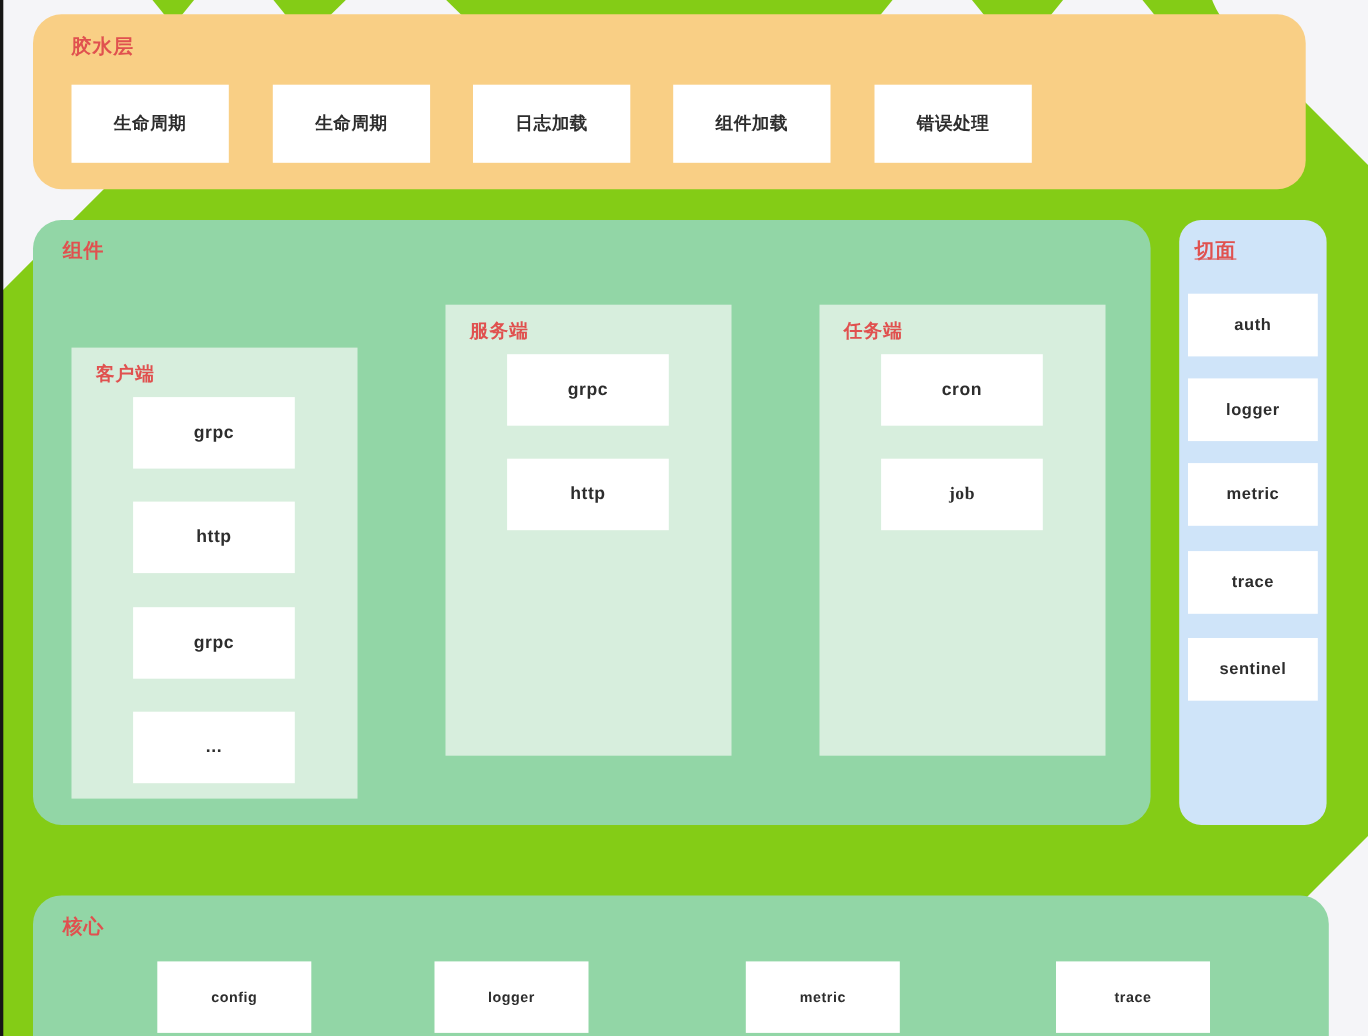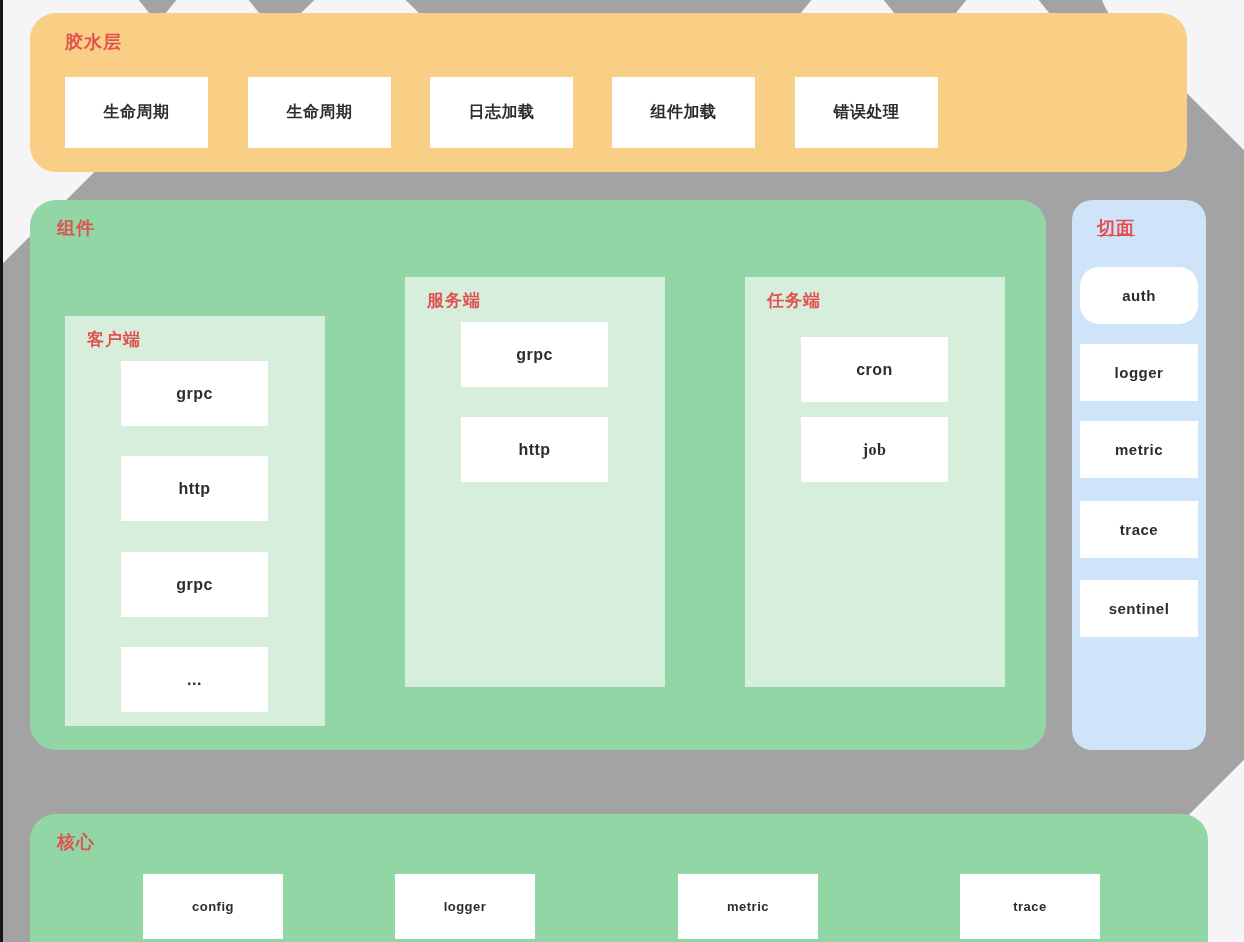--- a/index.html
+++ b/index.html
@@ -1,20 +1,20 @@
 <!DOCTYPE html>
 <html style="--glue_bg: #f9cf85; --green_bg: #92d6a6; --subpanel_bg: #d7eedd; --aspect_bg: #cfe4f9; --box_bg: #ffffff; --title_red: #e0514f; --label_dark: #2d2d2d;"><head>
 <meta charset="utf-8">
 <style>
   * { margin:0; padding:0; box-sizing:border-box; }
   html,body { background:#ffffff; }
   .canvas {
     position:relative;
     width:1244px; height:942px;
-    background:#a3a3a3;
+    background:#84cc16;
     overflow:hidden;
     font-family:"Liberation Sans","DejaVu Sans",sans-serif;
   }
   
   .bg-blob {
     position:absolute;
     background:#f5f5f8;
     pointer-events:none;
   }
   .trap { height:14px; clip-path:polygon(12% 0,88% 0,100% 100%,0 100%); }
@@ -104,28 +104,28 @@
     </div>
 
     <div class="subpanel" style="left:375px;">
       <div class="subpanel-title">服务端</div>
       <div class="wbox comp-box" style="top:45px;">grpc</div>
       <div class="wbox comp-box" style="top:140px;">http</div>
     </div>
 
     <div class="subpanel" style="left:715px;">
       <div class="subpanel-title">任务端</div>
-      <div class="wbox comp-box" style="top:45px;margin-top:15px;">cron</div>
+      <div class="wbox comp-box" style="top:45px;">cron</div>
       <div class="wbox comp-box" style="top:140px;font-family:Liberation Serif, serif;">job</div>
     </div>
   </div>
 
   <div class="panel panel-aspect">
-    <div class="panel-title" style="left:25px; top:16px;text-decoration:underline;">切面</div>
-    <div class="wbox aspect-box" style="top:67px;border-radius:19px;">auth</div>
+    <div class="panel-title" style="left:14px; top:16px;text-decoration:underline;">切面</div>
+    <div class="wbox aspect-box" style="top:67px;">auth</div>
     <div class="wbox aspect-box" style="top:144px;">logger</div>
     <div class="wbox aspect-box" style="top:221px;">metric</div>
     <div class="wbox aspect-box" style="top:301px;">trace</div>
     <div class="wbox aspect-box" style="top:380px;">sentinel</div>
   </div>
 
   <div class="panel panel-core">
     <div class="panel-title" style="left:27px; top:16px;">核心</div>
     <div class="wbox core-box" style="left:113px;">config</div>
     <div class="wbox core-box" style="left:365px;">logger</div>

